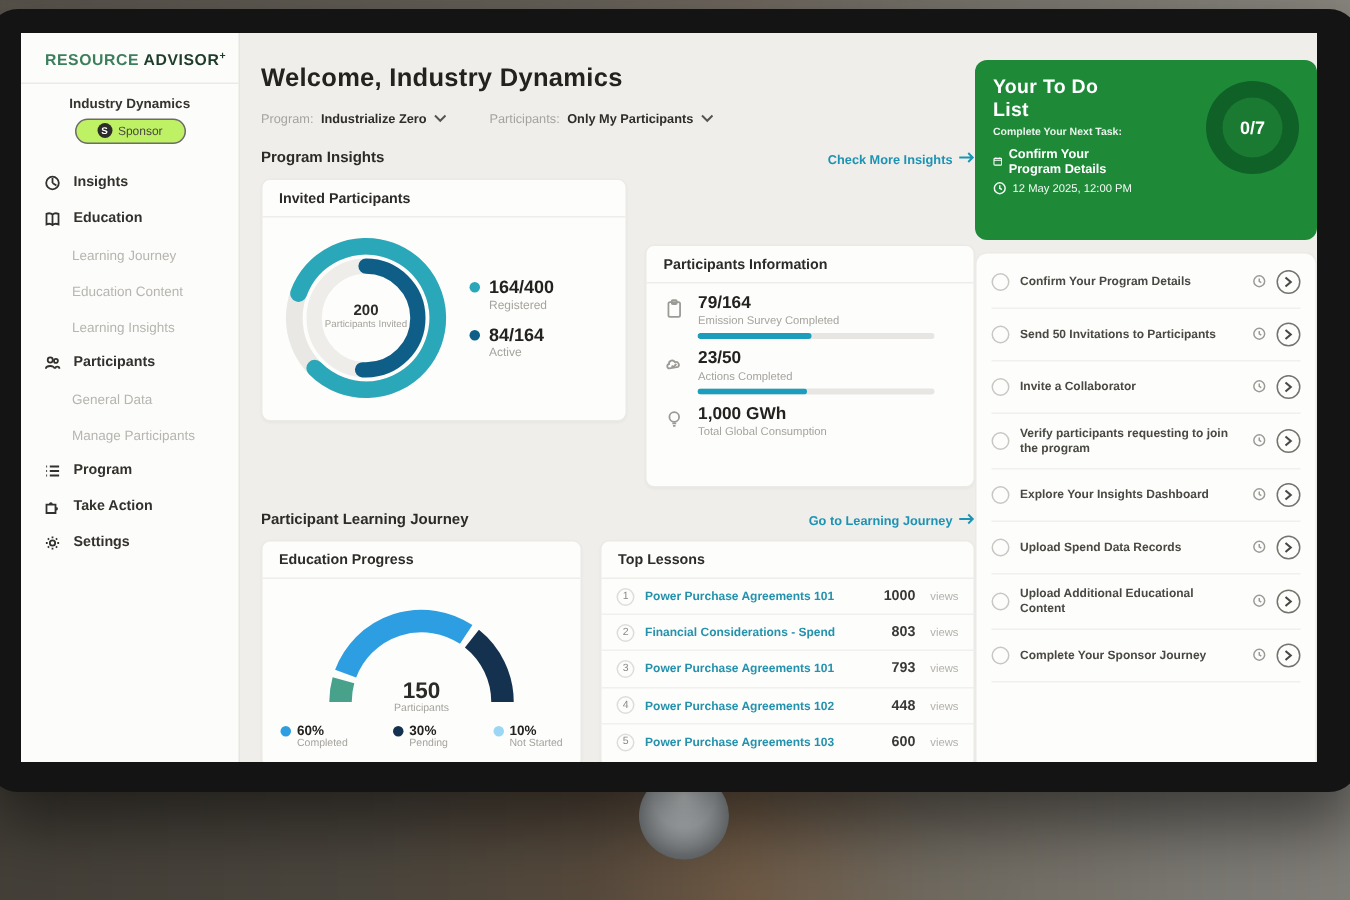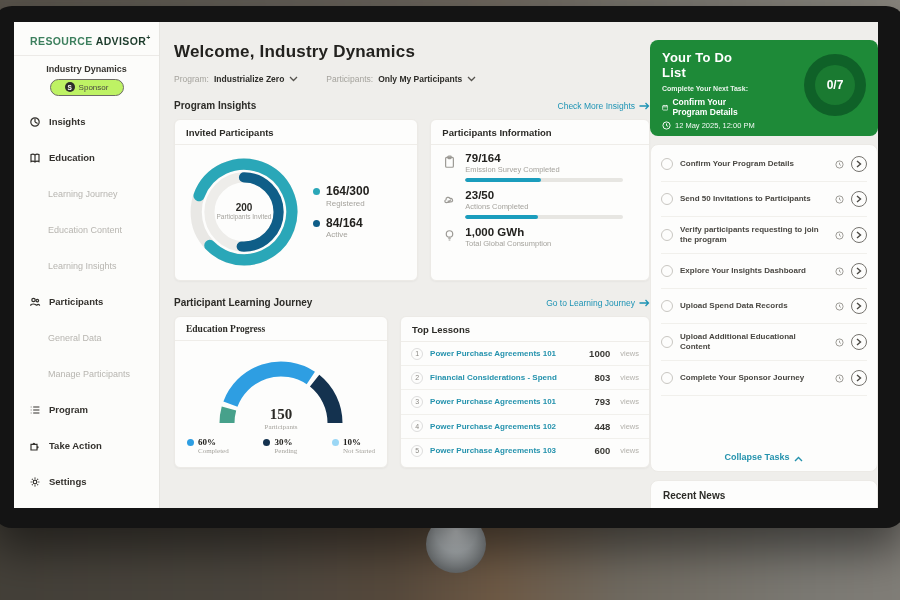--- a/index.html
+++ b/index.html
@@ -20,61 +20,61 @@
   .logo { padding:12px 0 8px 16px; font-size:10.5px; font-weight:bold; letter-spacing:.4px; border-bottom:1px solid #eceae7; }
   .logo .g { color:#3c7f5d; } .logo .d { color:#1d3c2c; } .logo sup { font-size:7px; color:#1d3c2c; }
   .org { text-align:center; font-size:9px; font-weight:bold; color:#36342f; margin-top:8px; }
   .pill { margin:5px auto 0; width:74px; height:17px; border:1px solid #6d6b66; border-radius:9px;
         display:flex; align-items:center; justify-content:center; gap:4px; background:#bef264; }
   .pill .dot { width:10px; height:10px; border-radius:50%; background:#2e2d2a; color:#fff; font-size:6.5px;
         display:flex; align-items:center; justify-content:center; font-weight:bold; }
   .pill span.txt { font-size:8px; color:#4a4843; }
   .nav { margin-top:14px; }
   .nav-item { display:flex; align-items:center; gap:8px; height:24px; padding-left:15px; font-size:9.5px;
-        font-weight:bold; color:#33312d; cursor:pointer;margin-top:12px; }
+        font-weight:bold; color:#33312d; cursor:pointer; }
   .nav-item svg { flex:0 0 auto; }
   .nav-item.active { background:#e1f1df; border-radius:13px; margin:0 7px 0 7px; padding-left:8px; height:23px; }
   .nav-item.sub { padding-left:34px; color:#b7b5b0; font-weight:normal; font-size:9px; }
 
   
   .main { position:absolute; left:146px; top:0; width:490px; height:100%; padding-left:14px; }
   .welcome { margin-top:20px; font-size:17px; font-weight:bold; color:#23221f; letter-spacing:.2px; }
   .filters { display:flex; gap:28px; margin-top:12px; align-items:center; }
   .filter { display:flex; align-items:center; gap:5px; cursor:pointer; }
   .filter .lab { font-size:8.5px; color:#a5a39d; }
   .filter .val { font-size:8.5px; font-weight:bold; color:#2e2d29; }
   .sect { display:flex; justify-content:space-between; align-items:center; margin-top:16px; width:476px;gap:48px; }
   .sect .st { font-size:10px; font-weight:bold; color:#2c2b27; }
-  .lnk { display:flex; align-items:center; gap:4px; font-size:8.5px; font-weight:normal; color:#1d93b4; cursor:pointer;padding-left:47px; }
+  .lnk { display:flex; gap:4px; font-size:8.5px; font-weight:bold; color:#1d93b4; cursor:pointer;padding-left:47px; }
   .cards { display:flex; gap:12px; margin-top:8px; }
   .card { background:#fdfdfc; border:1px solid #eceae6; border-radius:6px; box-shadow:0 1px 2px rgba(0,0,0,.04); }
   .card-h { padding:7px 11px 6px; font-size:9.5px; font-weight:bold; color:#2c2b27; border-bottom:1px solid #efEDe9; border-bottom:1px solid #efede9; }
 
   .card-invited { width:247px; height:162px; }
   .invited-body { display:flex; align-items:center; padding:8px 10px; gap:10px; }
   .donut-wrap { position:relative; width:118px; height:118px; }
   .donut-center { position:absolute; left:0; top:0; width:118px; height:118px; display:flex; flex-direction:column;
         align-items:center; justify-content:center; text-align:center; }
   .donut-center .v { font-size:10px; font-weight:bold; color:#2c2b27; }
   .donut-center .l { font-size:6.5px; color:#a5a39d; width:56px; line-height:1.3; }
   .leg-item { display:flex; align-items:flex-start; gap:6px; margin:9px 0; }
   .leg-dot { width:7px; height:7px; border-radius:50%; margin-top:3px; }
   .leg-val { font-size:12px; font-weight:bold; color:#23221f; line-height:1.1; }
   .leg-lab { font-size:8px; color:#a5a39d; }
 
-  .card-info { width:222px; height:162px; }
+  .card-info { width:222px; height:162px;margin-top:44px; }
   .info-row { display:flex; gap:8px; padding:7px 12px 0; }
   .info-icon { width:14px; padding-top:3px; color:#9c9a95; }
   .info-main { flex:1; }
   .info-val { font-size:11.5px; font-weight:bold; color:#23221f; }
   .info-lab { font-size:7.5px; color:#a5a39d; margin-top:1px; }
   .bar { margin-top:4px; width:158px; height:4px; background:#e7e6e2; border-radius:2px; overflow:hidden; }
   .bar-fill { height:100%; background:#1b9dbd; border-radius:2px; }
 
-  .card-edu { width:215px; height:152px;font-family:Liberation Serif, serif; }
+  .card-edu { width:215px; height:152px; }
   .gauge-wrap { position:relative; width:140px; height:78px; margin:10px auto 0; }
   .gauge-center { position:absolute; left:0; bottom:-2px; width:140px; text-align:center; }
   .gauge-center .v { font-size:15px; font-weight:bold; color:#2c2b27; }
   .gauge-center .l { font-size:7px; color:#a5a39d; }
   .gauge-leg { display:flex; justify-content:space-between; padding:8px 12px 0; }
   .gl-item { display:flex; gap:4px; }
   .gl-dot { width:7px; height:7px; border-radius:50%; margin-top:2px; }
   .gl-pct { font-size:9px; font-weight:bold; color:#23221f; }
   .gl-lab { font-size:7px; color:#a5a39d; }
 
@@ -82,21 +82,21 @@
   .lesson-row { display:flex; align-items:center; gap:7px; height:24.2px; padding:0 10px; border-bottom:1px solid #f1f0ec; cursor:pointer; }
   .lesson-row:last-child { border-bottom:none; }
   .l-rank { width:12px; height:12px; border:1px solid #ddd; border-radius:50%; font-size:7px; color:#8b8984;
         display:flex; align-items:center; justify-content:center; flex:0 0 auto; }
   .l-title { flex:1; font-size:8px; font-weight:bold; color:#2492ad; }
   .l-views { font-size:9.5px; font-weight:bold; color:#3a3935; }
   .l-suffix { font-size:7.5px; color:#b3b1ab; margin-left:3px; }
 
   
   .right { position:absolute; left:636px; top:0; width:228px; height:100%; }
-  .todo-green { margin-top:18px; background:#1e8a38; border-radius:8px; height:96px; padding:10px 12px;
+  .todo-green { margin-top:18px; background:#1e8a38; border-radius:8px; height:120px; padding:10px 12px;
         display:flex; justify-content:flex-start; color:#fff;gap:45px; }
   .tg-title { font-size:13px; font-weight:bold; letter-spacing:.2px; }
   .tg-sub { font-size:7px; font-weight:bold; margin-top:5px; opacity:.9; }
   .tg-task { display:flex; align-items:center; gap:4px; font-size:8.5px; font-weight:bold; margin-top:5px; }
   .tg-time { display:flex; align-items:center; gap:4px; font-size:7.5px; margin-top:4px; opacity:.95; }
   .badge { width:62px; height:62px; border-radius:50%; background:#0f6128; display:flex; align-items:center;
         justify-content:center; margin-top:4px; flex:0 0 auto; }
   .badge-in { width:40px; height:40px; border-radius:50%; background:#1a7a31; display:flex; align-items:center;
         justify-content:center; font-size:12px; font-weight:bold; color:#fff; }
   .tasks-card { margin-top:8px; background:#fdfdfc; border:1px solid #eceae6; border-radius:8px; padding:2px 10px; }
@@ -236,21 +236,21 @@
                 </svg>
                 <div class="donut-center">
                   <div class="v">200</div>
                   <div class="l">Participants Invited</div>
                 </div>
               </div>
               <div>
                 <div class="leg-item">
                   <span class="leg-dot" style="background: rgb(42, 167, 184);"></span>
                   <span>
-                    <div class="leg-val">164/300</div>
+                    <div class="leg-val">164/400</div>
                     <div class="leg-lab">Registered</div>
                   </span>
                 </div>
                 <div class="leg-item">
                   <span class="leg-dot" style="background: rgb(15, 94, 136);"></span>
                   <span>
                     <div class="leg-val">84/164</div>
                     <div class="leg-lab">Active</div>
                   </span>
                 </div>
@@ -440,20 +440,33 @@
                   <path d="M5 3 V5 L6.5 6"></path>
                 </svg></span>
             <span class="t-go">
                 <svg width="6" height="8" viewBox="0 0 6 8" fill="none" stroke="currentColor" stroke-width="1.4">
                   <path d="M1 1 L4.5 4 L1 7"></path>
                 </svg>
               </span>
           </div>
           <div class="task-row">
             <span class="t-check"></span>
+            <span class="t-label">Invite a Collaborator</span>
+            <span class="t-clock"><svg width="9" height="9" viewBox="0 0 10 10" fill="none" stroke="currentColor" stroke-width="1.1">
+                  <circle cx="5" cy="5" r="4"></circle>
+                  <path d="M5 3 V5 L6.5 6"></path>
+                </svg></span>
+            <span class="t-go">
+                <svg width="6" height="8" viewBox="0 0 6 8" fill="none" stroke="currentColor" stroke-width="1.4">
+                  <path d="M1 1 L4.5 4 L1 7"></path>
+                </svg>
+              </span>
+          </div>
+          <div class="task-row">
+            <span class="t-check"></span>
             <span class="t-label">Verify participants requesting to join the program</span>
             <span class="t-clock"><svg width="9" height="9" viewBox="0 0 10 10" fill="none" stroke="currentColor" stroke-width="1.1">
                   <circle cx="5" cy="5" r="4"></circle>
                   <path d="M5 3 V5 L6.5 6"></path>
                 </svg></span>
             <span class="t-go">
                 <svg width="6" height="8" viewBox="0 0 6 8" fill="none" stroke="currentColor" stroke-width="1.4">
                   <path d="M1 1 L4.5 4 L1 7"></path>
                 </svg>
               </span>

